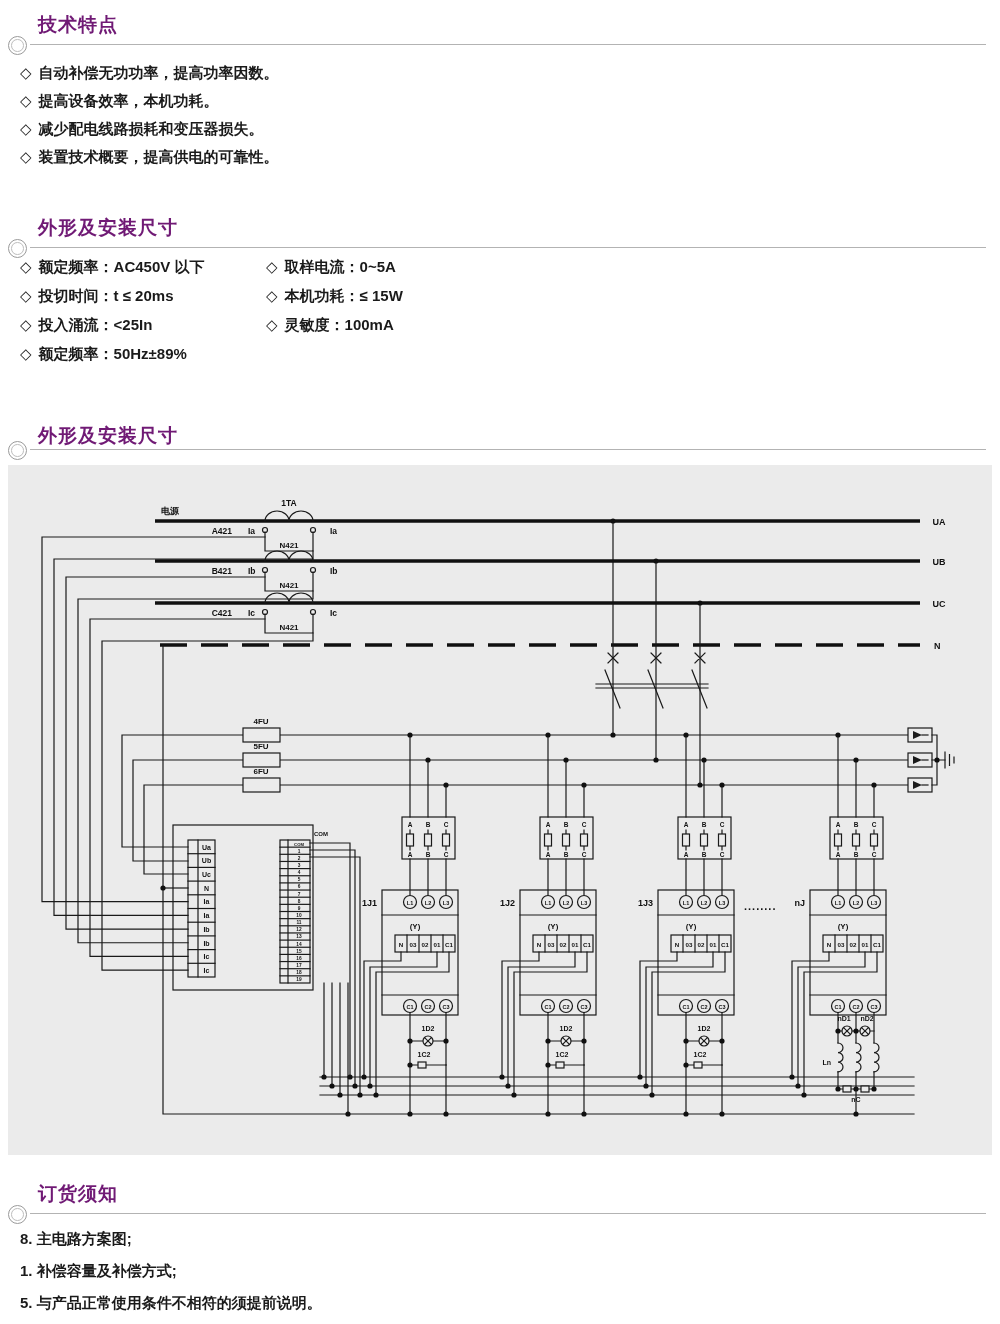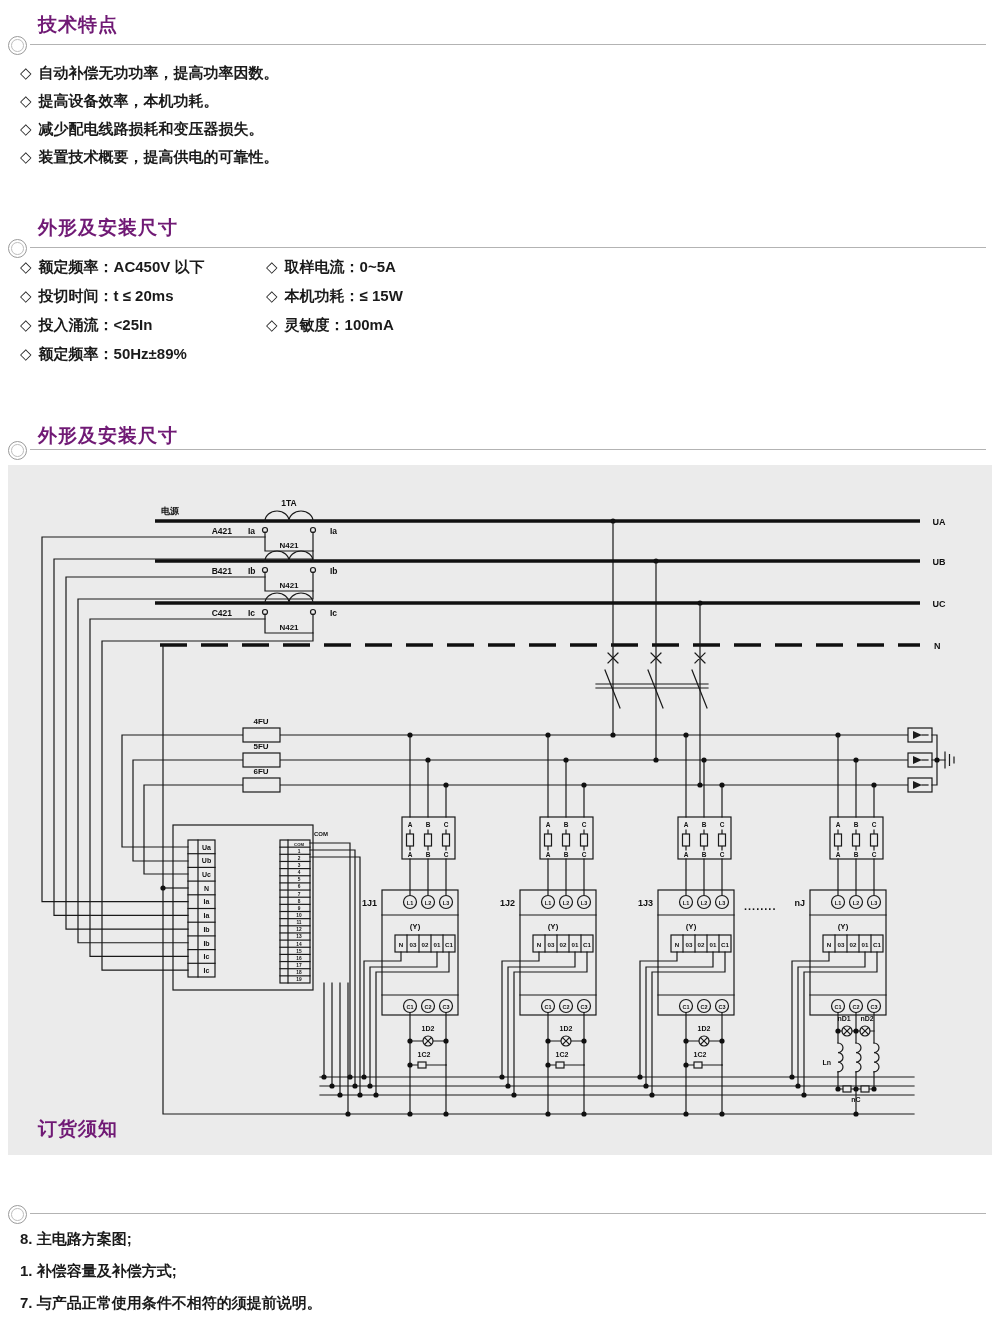--- a/index.html
+++ b/index.html
@@ -506,18 +506,18 @@
       <circle cx="848" cy="624" r="2.6" class="dot"></circle>
       <circle cx="866" cy="624" r="2.6" class="dot"></circle>
       <rect x="835" y="621" width="8" height="6" class="cap"></rect>
       <rect x="853" y="621" width="8" height="6" class="cap"></rect>
       <text x="848" y="637" font-size="7" text-anchor="middle">nC</text>
       <path d="M848 624 V649" class="w" stroke-width="1.2"></path>
       <circle cx="848" cy="649" r="2.6" class="dot"></circle>
     </svg>
 </div>
 
-<div class="sec-title" style="top:1116px">订货须知</div>
+<div class="sec-title" style="top:1181px">订货须知</div>
 <div class="ring" style="top:1205px"></div>
 <div class="rule" style="top:1213px"></div>
 <div class="li" style="top:1228px">8. 主电路方案图;</div>
 <div class="li" style="top:1260px">1. 补偿容量及补偿方式;</div>
-<div class="li" style="top:1292px">7. 与产品正常使用条件不相符的须提前说明。</div>
+<div class="li" style="top:1292px">5. 与产品正常使用条件不相符的须提前说明。</div>
 
 </body></html>

